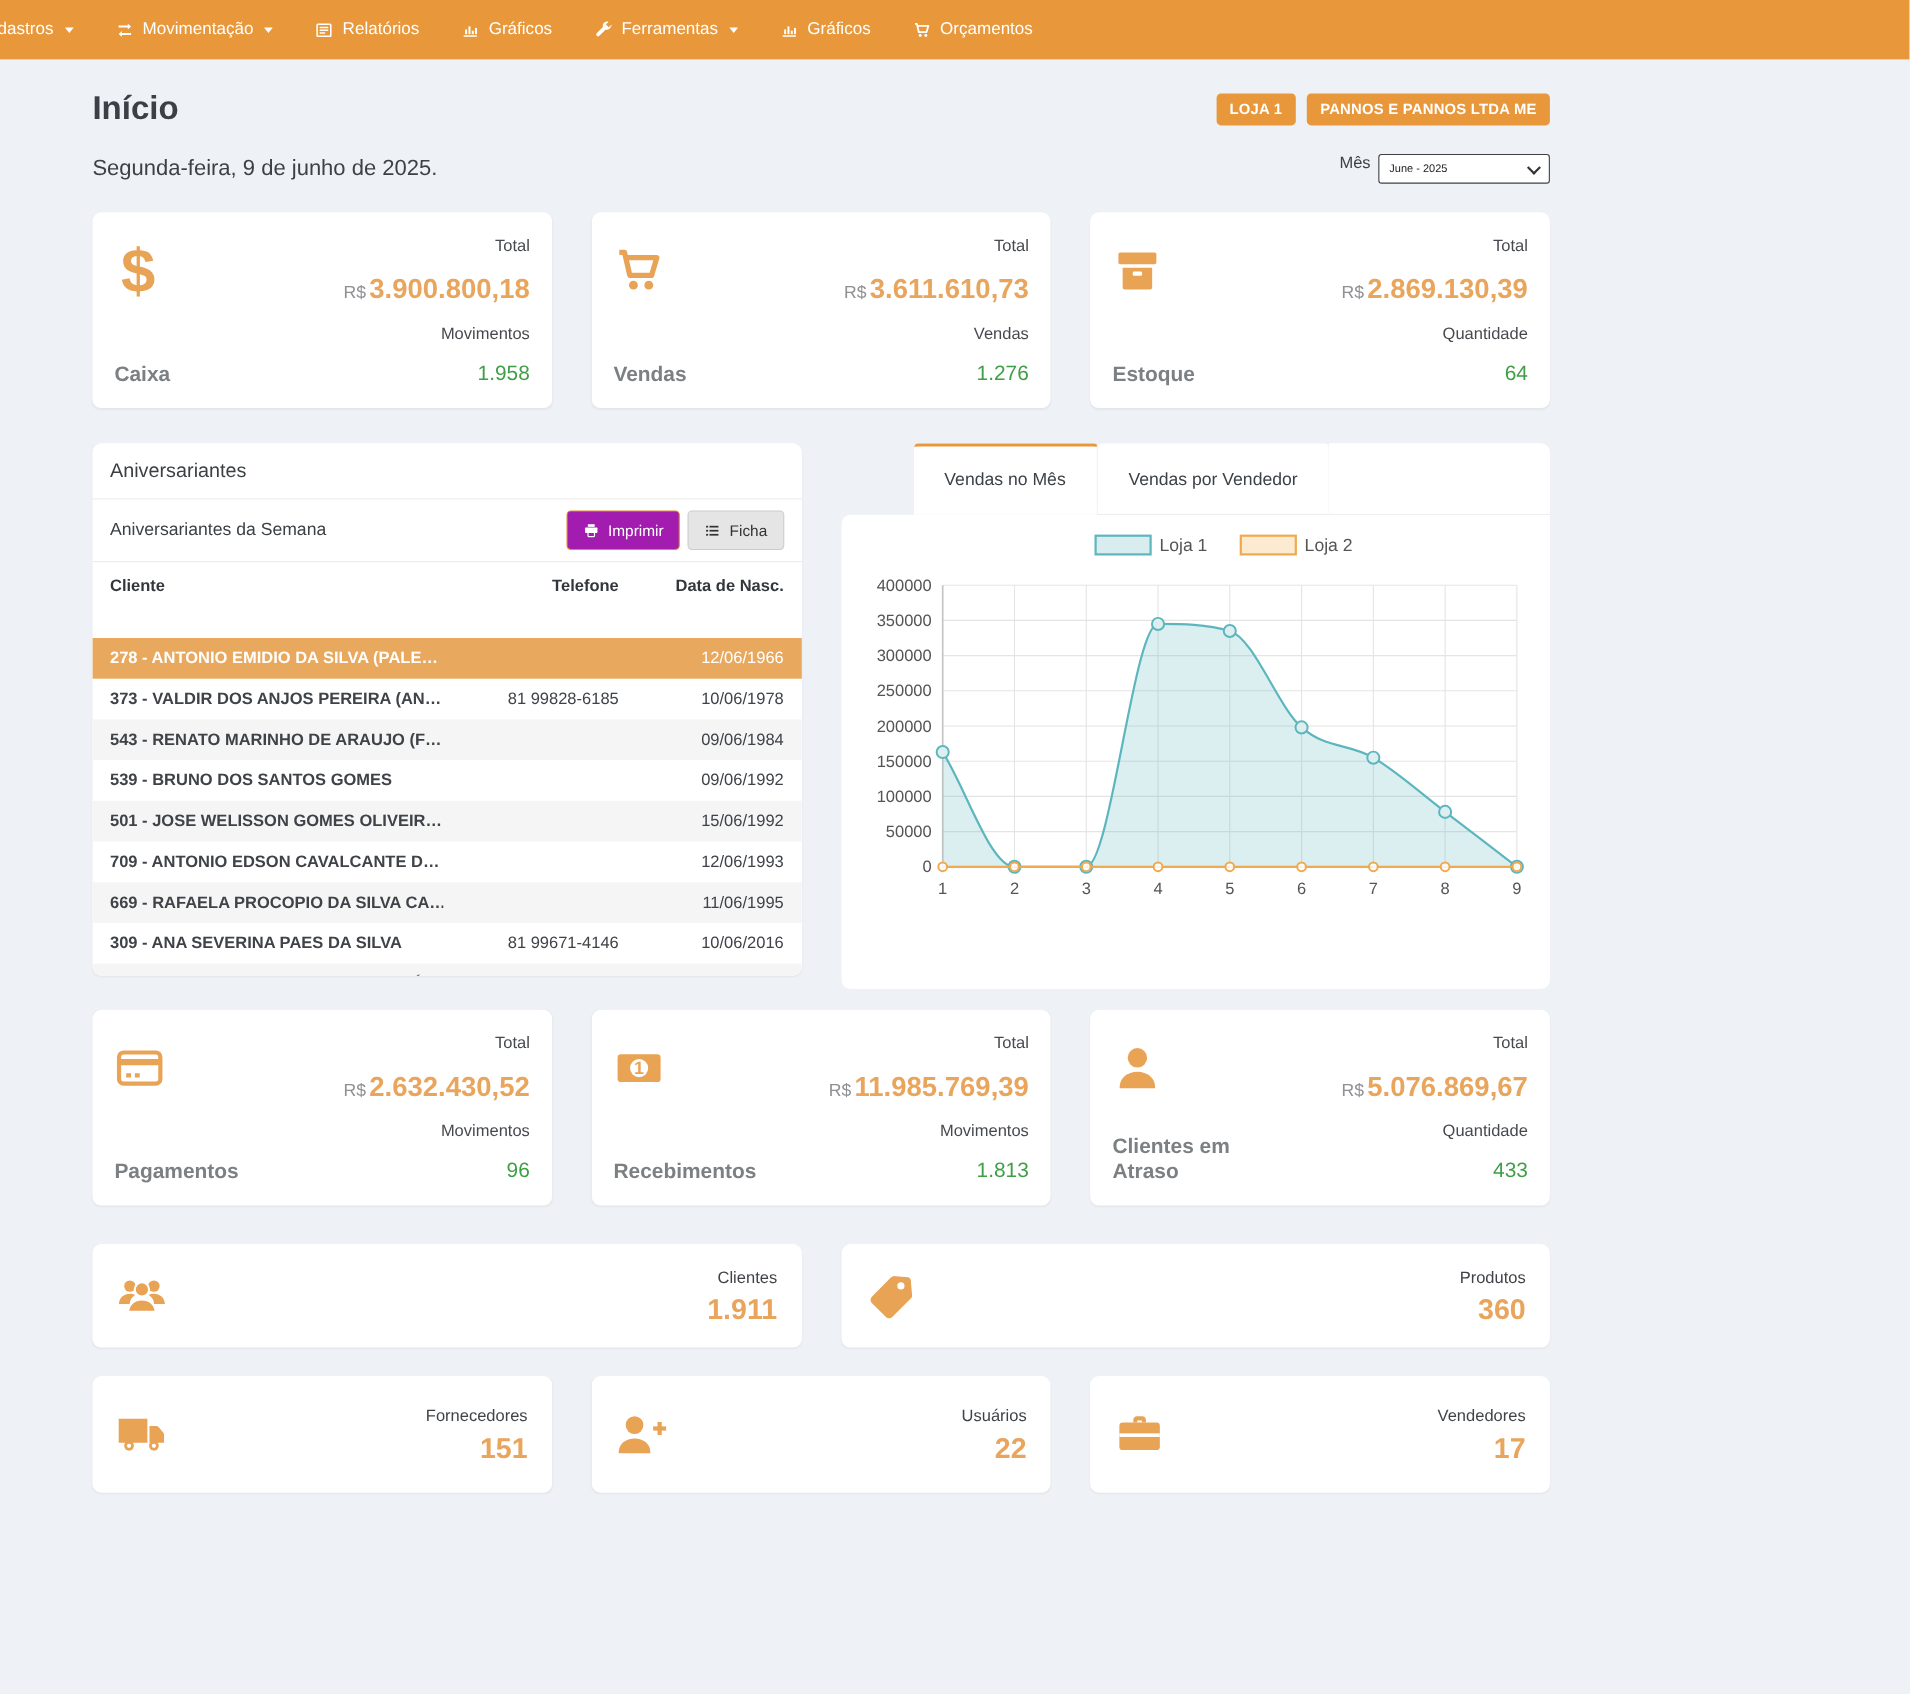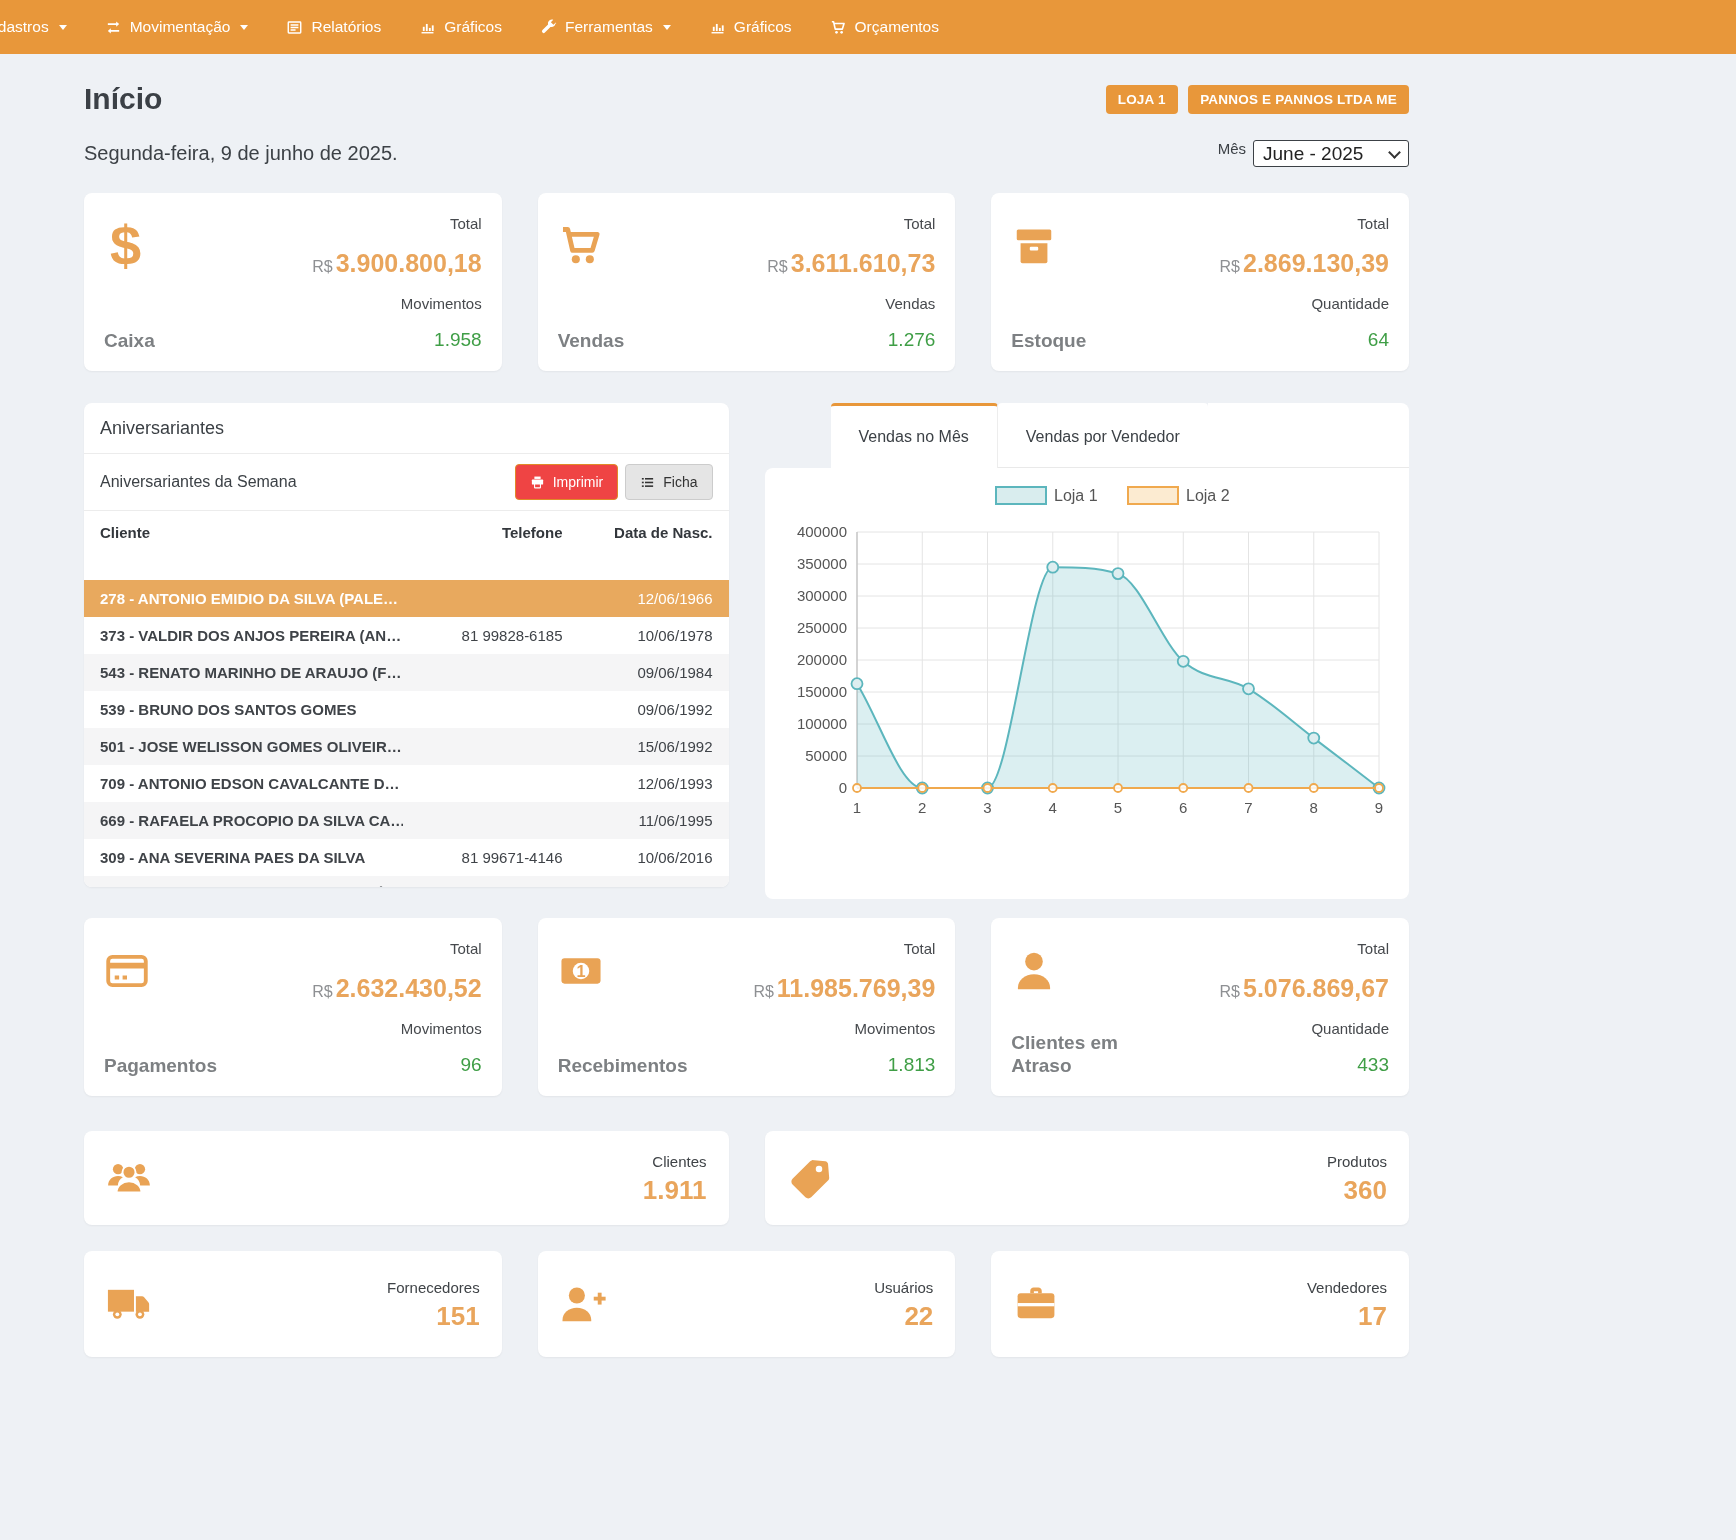--- a/index.html
+++ b/index.html
@@ -37,21 +37,21 @@
     border:none; border-radius:4px; height:29px; padding:0 12px; margin-left:6px;
     font-family:"Liberation Sans", sans-serif; letter-spacing:.2px; cursor:pointer;
   }
   .date-row { display:flex; justify-content:space-between; align-items:center; margin-top:24px; }
   .date-text { font-size:20px; color:#3c4146; }
   .month-picker { display:flex; align-items:flex-start; gap:7px; font-size:15px; }
   .select-wrap { position:relative; display:inline-block; }
   select {
     appearance:none; -webkit-appearance:none;
     border:1px solid #3c4146; border-radius:3px; background:#fff;
-    height:27px; width:156px; font-size:19px; padding:0 26px 0 9px; color:#222;
+    height:27px; width:156px; font-size:10px; padding:0 26px 0 9px; color:#222;
     font-family:"Liberation Sans", sans-serif;
   }
   .select-wrap::after {
     content:""; position:absolute; right:10px; top:8px; width:7px; height:7px;
     border-right:2px solid #333; border-bottom:2px solid #333;
     transform:rotate(45deg); pointer-events:none;
   }
   
   .grid3 { display:grid; grid-template-columns:repeat(3,1fr); gap:36px; margin-top:26px; }
   .grid2 { display:grid; grid-template-columns:1fr 1fr; gap:36px; margin-top:30px; }
@@ -76,21 +76,21 @@
     display:flex; justify-content:space-between; align-items:center;
     padding:10px 16px; border-top:1px solid #ececec; border-bottom:1px solid #ececec;
   }
   .panel-sub .txt { font-size:16px; }
   .btns { display:flex; }
   .btn-orange, .btn-light {
     height:36px; padding:0 14px; font-size:14px; border-radius:4px;
     display:inline-flex; align-items:center; gap:8px; cursor:pointer;
     font-family:"Liberation Sans", sans-serif;
   }
-  .btn-orange { background:#ef4444; color:#fff; border:1px solid #e08a28; }
+  .btn-orange { background:#a21caf; color:#fff; border:1px solid #e08a28; }
   .btn-light { background:#e5e5e5; color:#333; border:1px solid #ccc; margin-left:7px; }
   .btn-orange svg, .btn-light svg { width:15px; height:15px; }
   .thead { display:flex; padding:13px 16px 11px; font-weight:bold; font-size:15px; color:#33373c; }
   .trow {
     display:flex; padding:0 16px; height:37px; align-items:center;
     font-weight:bold; font-size:15px; color:#3f4348; cursor:pointer;
   }
   .trow.stripe { background:#f5f5f6; }
   .trow.selected { background:#e8a95e; color:#fff;margin-top:28px; }
   .c1 { flex:1; white-space:nowrap; overflow:hidden; }

